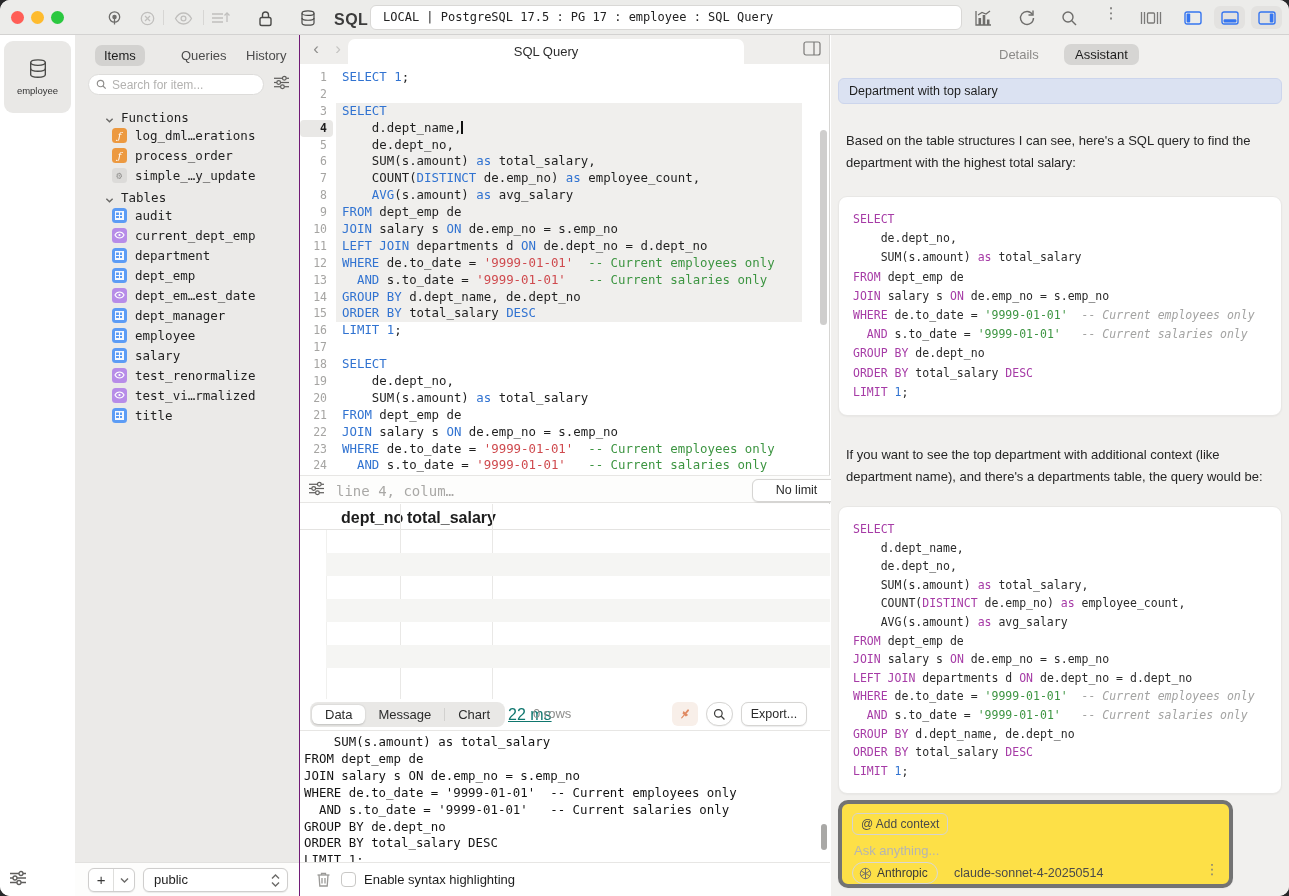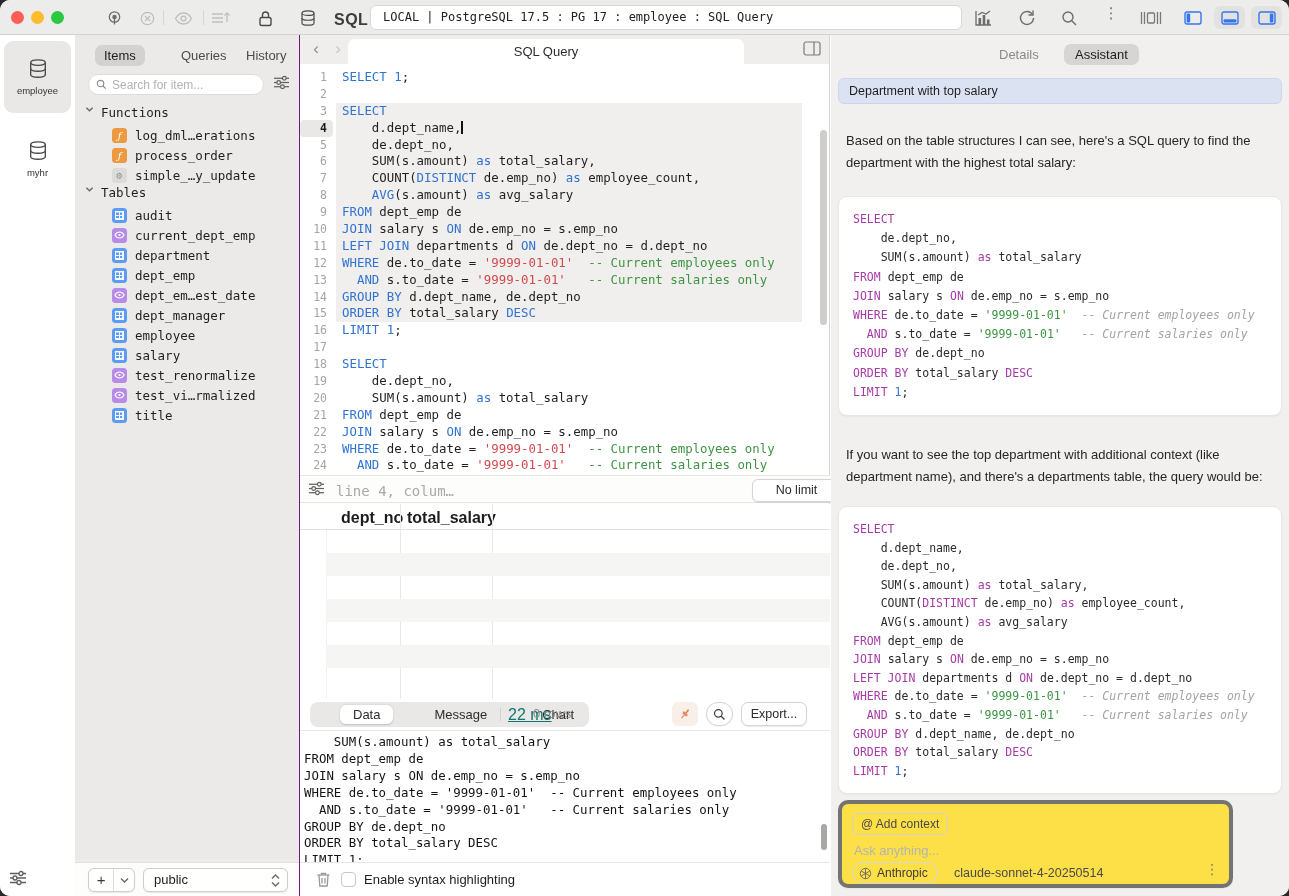--- a/index.html
+++ b/index.html
@@ -29,21 +29,21 @@
   #sidebar { position:absolute; left:75px; top:35px; width:225px; height:861px; background:#ebeae8; border-right:1px solid #701a75; }
   .side-tabs { position:absolute; left:0; top:9px; width:100%; height:22px; display:flex; align-items:center; }
   .side-tab { font-size:13px; color:#4c4c4c; padding:3px 9px; border-radius:7px; }
   .side-tab.active { background:#d3d2d0; color:#1d1d1d; }
   #tab-items{ position:absolute; left:20px; } #tab-queries{ position:absolute; left:97px; } #tab-history{ position:absolute; left:162px; }
   #side-search { position:absolute; left:13px; top:39px; width:176px; height:21px; background:#fff; border:1px solid #dddcda; border-radius:11px; display:flex; align-items:center; padding-left:7px; gap:5px; }
   #side-search input { border:none; outline:none; width:140px; font-size:12px; color:#333; background:transparent; }
   #side-search input::placeholder { color:#b3b2b0; }
   #side-filter { position:absolute; right:9px; top:40px; }
   #tree { position:absolute; left:0; top:70px; width:225px; font-family:"DejaVu Sans Mono", monospace; font-size:12.5px; color:#1f1f1f; }
-  .tree-section { height:20px; display:flex; align-items:flex-start; padding-left:10px; gap:7px; }
+  .tree-section { height:20px; display:flex; align-items:flex-end; padding-left:30px; gap:7px; }
   .tree-item { height:20px; display:flex; align-items:center; padding-left:37px; gap:8px; white-space:nowrap; }
   .mini-ic { width:15px; height:15px; border-radius:3.5px; flex:0 0 15px; display:flex; align-items:center; justify-content:center; }
   .mini-ic.function { background:#ec9940; color:#fff; font-size:10px; font-family:"DejaVu Serif",serif; font-style:italic; }
   .mini-ic.gear { background:#dcdbd9; color:#8f8e8c; font-size:10px; }
   .mini-ic.table { background:#5c9cf5; }
   .mini-ic.view { background:#b78ce8; }
   .grid-glyph { width:9px; height:9px; background:
       linear-gradient(#fff,#fff) 0 0/9px 1.5px no-repeat,
       repeating-linear-gradient(to bottom, #fff 0 1.5px, transparent 1.5px 3.75px) 0 0/1.5px 9px,
       repeating-linear-gradient(to bottom, #fff 0 1.5px, transparent 1.5px 3.75px) 3.75px 0/1.5px 9px no-repeat,
@@ -83,21 +83,21 @@
   #statusbar .slid { position:absolute; left:8px; top:5px; }
 
   #grid { position:absolute; left:0; top:469px; width:530px; height:195px; background:#fff; }
   #grid-header { position:absolute; left:0; top:0; width:100%; height:26px; border-bottom:1px solid #e4e3e1; font-size:16px; font-weight:bold; color:#1d1d1d; }
   .colsep { position:absolute; top:0; width:1px; background:#e9e8e6; }
   #grid-rows { position:absolute; left:0; top:26px; width:100%; }
   .grow { height:23px; } .grow.alt { background:#f5f5f3; margin-left:26px; }
 
   #result-bar { position:absolute; left:0; top:664px; width:530px; height:31px; background:#fff; }
   #segctl { position:absolute; left:10px; top:3px; height:25px; background:#e9e8e6; border-radius:8px; display:flex; align-items:center; padding:0 2px; }
-  .seg { font-size:13px; color:#2c2c2c; padding:2px 13px; border-radius:6px; position:relative;margin-left:28px; }
+  .seg { font-size:13px; color:#2c2c2c; padding:2px 13px; border-radius:6px; position:relative; }
   .seg.active { background:#fff; box-shadow:0 .5px 2px rgba(0,0,0,.18); }
   .segdiv { width:1px; height:13px; background:#d2d1cf; }
   #elapsed { position:absolute; left:208px; top:7px; font-size:16px; color:#0f766e;text-decoration:underline; }
   #rowcount { position:absolute; left:233px; top:7px; font-size:13px; color:#8e8d8b; }
   #pin-btn { position:absolute; left:372px; top:3px; width:26px; height:24px; background:#f8efe9; border-radius:6px; display:flex; align-items:center; justify-content:center; }
   #search-btn { position:absolute; left:406px; top:3px; width:27px; height:24px; background:#fff; border:1px solid #d6d5d3; border-radius:12px; box-shadow:0 .5px 1px rgba(0,0,0,.08); display:flex; align-items:center; justify-content:center; }
   #export-btn { position:absolute; left:441px; top:3px; width:66px; height:24px; background:#fff; border:1px solid #d6d5d3; border-radius:7px; box-shadow:0 .5px 1px rgba(0,0,0,.08); font-size:12.5px; color:#2a2a2a; text-align:center; line-height:22px; }
 
   #msgpanel { position:absolute; left:0; top:695px; width:530px; height:132px; background:#fff; border-top:1px solid #e7e6e4; overflow:hidden; }
   .ml { font-family:"DejaVu Sans Mono", monospace; font-size:12.4px; line-height:16.9px; white-space:pre; color:#141414; padding-left:4px; }
@@ -241,28 +241,20 @@
   </div>
 
   <div id="rail">
     <div class="conn selected" style="top:6px">
       <svg width="24" height="22" viewBox="0 0 24 24" fill="none" stroke="#4a4a48" stroke-width="1.5">
           <ellipse cx="12" cy="5" rx="8" ry="3"></ellipse>
           <path d="M4 5v6.5c0 1.7 3.6 3 8 3s8-1.3 8-3V5"></path>
           <path d="M4 11.5V18c0 1.7 3.6 3 8 3s8-1.3 8-3v-6.5"></path>
         </svg>
       <span class="cname">employee</span>
-    </div>
-    <div class="conn" style="top:88px">
-      <svg width="24" height="22" viewBox="0 0 24 24" fill="none" stroke="#4a4a48" stroke-width="1.5">
-          <ellipse cx="12" cy="5" rx="8" ry="3"></ellipse>
-          <path d="M4 5v6.5c0 1.7 3.6 3 8 3s8-1.3 8-3V5"></path>
-          <path d="M4 11.5V18c0 1.7 3.6 3 8 3s8-1.3 8-3v-6.5"></path>
-        </svg>
-      <span class="cname">myhr</span>
     </div>
     <span id="rail-filter">
       <svg width="18" height="16" viewBox="0 0 18 16" fill="none" stroke="#5f5e5c" stroke-width="1.3">
           <line x1="1" y1="3.5" x2="17" y2="3.5"></line>
           <circle cx="12" cy="3.5" r="2" fill="#fff"></circle>
           <line x1="1" y1="8" x2="17" y2="8"></line>
           <circle cx="6" cy="8" r="2" fill="#fff"></circle>
           <line x1="1" y1="12.5" x2="17" y2="12.5"></line>
           <circle cx="10" cy="12.5" r="2" fill="#fff"></circle>
         </svg>

